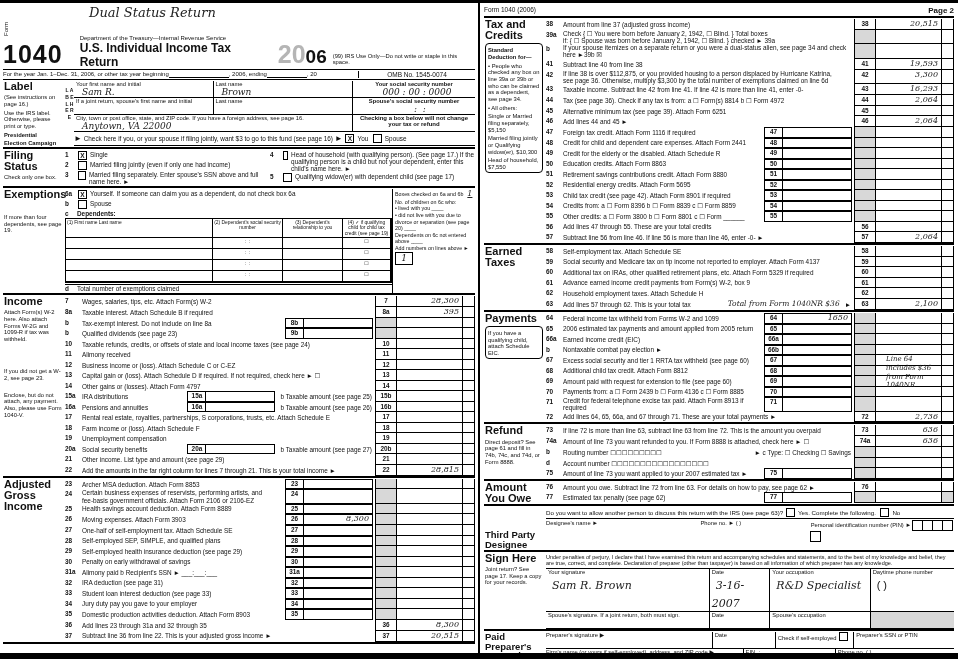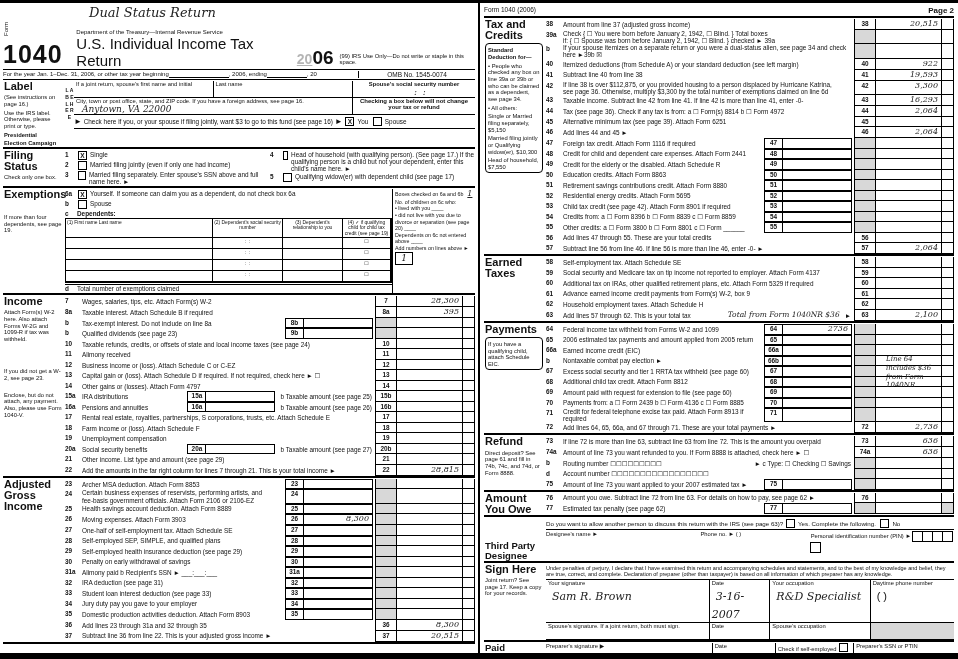--- a/index.html
+++ b/index.html
@@ -34,22 +34,22 @@
   .smain{flex:1;min-width:0;}
   .cb{display:inline-block;width:7px;height:7px;border:1px solid #000;font-size:6.5px;line-height:7px;
       text-align:center;vertical-align:-1px;margin:0 3px 0 1px;font-weight:bold;}
   
   .annot{font-size:13px;margin:0 0 1px 86px;height:16px;}
   .formhdr{display:flex;align-items:flex-end;border-bottom:1.5px solid #000;}
   .vform{writing-mode:vertical-rl;transform:rotate(180deg);font-size:6px;margin-right:1px;}
   .fnum{font-size:25px;font-weight:bold;letter-spacing:1px;}
   .fh-mid{margin-left:6px;}
   .dept{font-size:6px;}
-  .ftitle{font-size:15px;font-weight:normal;}
-  .y20{font-size:14px;font-weight:bold;color:#b5b5b5;text-decoration:underline;}
+  .ftitle{font-size:12px;font-weight:bold;}
+  .y20{font-size:25px;font-weight:bold;color:#b5b5b5;}
   .y06{font-size:19px;font-weight:bold;text-align:right;}
   .fh-right{font-size:5.8px;margin-left:6px;padding-bottom:4px;}
   .yearline{display:flex;font-size:6px;border-bottom:1px solid #000;padding:1px 0;}
   .yearline .omb{margin-left:auto;width:116px;border-left:1px solid #000;text-align:center;font-size:6.5px;}
   
   .lab{display:flex;}
   .vlab{width:9px;flex:none;font-size:5px;font-weight:bold;text-align:center;line-height:1.35;padding-top:6px;}
   .fields{flex:1;min-width:0;}
   .frow{display:flex;border-bottom:1px solid #000;}
   .fcell{flex:1;min-width:0;padding:0 2px;border-right:1px solid #000;}
@@ -131,20 +131,34 @@
         <p>(See instructions on page 16.)</p>
         <p>Use the IRS label. Otherwise, please print or type.</p>
         <p style="font-weight:bold;">Presidential</p>
         <p style="font-weight:bold;">Election Campaign</p>
       </div>
       <div class="smain lab">
         <div class="vlab">L A B E L   H E R E</div>
         <div class="fields">
           <div class="frow">
             <div class="fcell">
+              <span class="fl">Your first name and initial</span>
+                <span class="fv hw">Sam R.</span>
+            </div>
+            <div class="fcell">
+              <span class="fl">Last name</span>
+                <span class="fv hw">Brown</span>
+            </div>
+            <div class="fcell ssncol">
+              <span class="fl" style="font-weight:bold;">Your social security number</span>
+                <span class="fv hw">000 : 00 : 0000</span>
+            </div>
+          </div>
+          <div class="frow">
+            <div class="fcell">
               <span class="fl">If a joint return, spouse's first name and initial</span>
                 <span class="fv hw"></span>
             </div>
             <div class="fcell">
               <span class="fl">Last name</span>
                 <span class="fv hw"></span>
             </div>
             <div class="fcell ssncol">
               <span class="fl" style="font-weight:bold;">Spouse's social security number</span>
                 <span class="fv hw">&nbsp;&nbsp;:&nbsp;&nbsp;:</span>
@@ -839,34 +853,20 @@
             <span class="ib">
               <span class="ibno"></span>
               <span class="ibamt hw"></span>
             </span>
 
             <span class="rbox" data-shade="1"></span>
             <span class="ramt hw"></span>
             <span class="rcent"></span>
           </div>
 
-          <div class="r">
-            <span class="no">40</span>
-            <span class="lblwrap">
-              <span class="lbl">Itemized deductions (from Schedule A) or your standard deduction (see left margin)</span>
-            </span>
-            <span class="ib">
-              <span class="ibno"></span>
-              <span class="ibamt hw"></span>
-            </span>
-
-            <span class="rbox">40</span>
-            <span class="ramt hw">922</span>
-            <span class="rcent"></span>
-          </div>
 
           <div class="r">
             <span class="no">41</span>
             <span class="lblwrap">
               <span class="lbl">Subtract line 40 from line 38</span>
             </span>
             <span class="ib">
               <span class="ibno"></span>
               <span class="ibamt hw"></span>
             </span>
@@ -1229,21 +1229,21 @@
       </div>
       <div class="smain">
 
           <div class="r">
             <span class="no">64</span>
             <span class="lblwrap">
               <span class="lbl">Federal income tax withheld from Forms W-2 and 1099</span>
             </span>
             <span class="ib">
               <span class="ibno">64</span>
-              <span class="ibamt hw">2736</span>
+              <span class="ibamt hw">1650</span>
             </span>
 
             <span class="rbox" data-shade="1"></span>
             <span class="ramt hw"></span>
             <span class="rcent"></span>
           </div>
 
           <div class="r">
             <span class="no">65</span>
             <span class="lblwrap">

